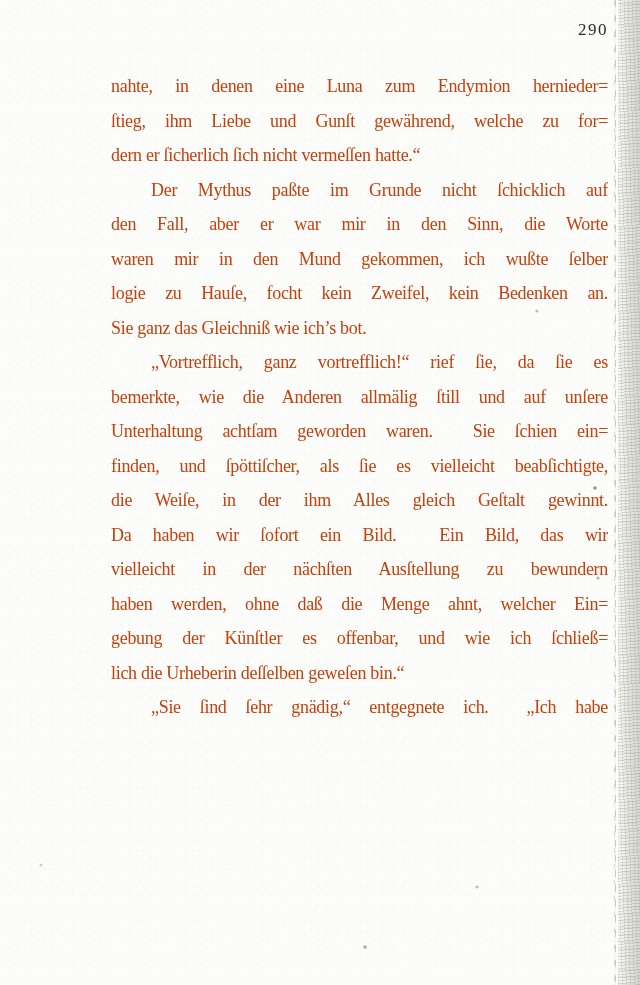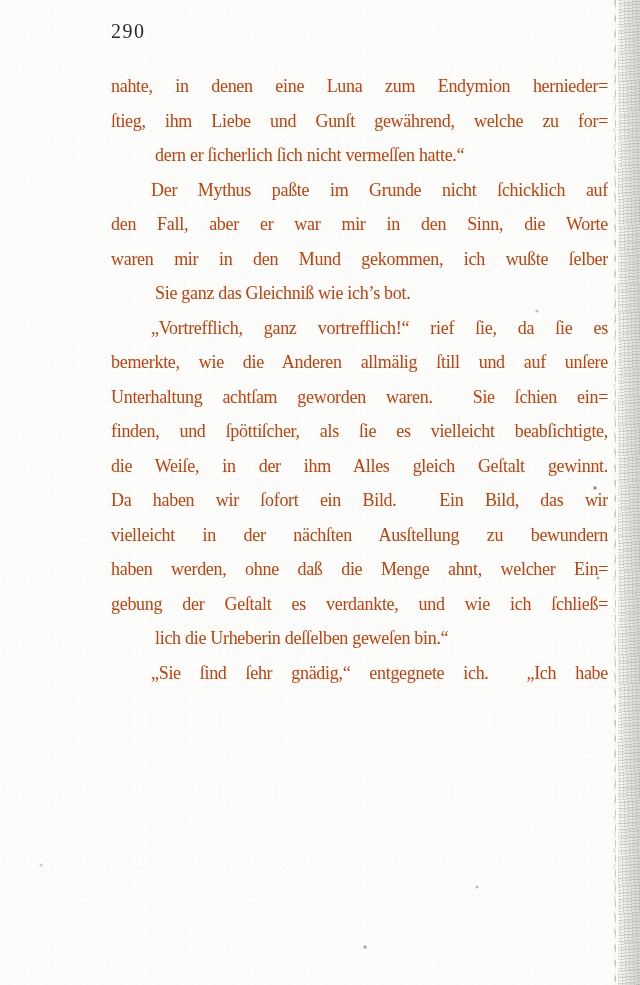--- a/index.html
+++ b/index.html
@@ -22,22 +22,22 @@
       radial-gradient(rgba(40,40,35,0.018) 1px, transparent 1px),
       radial-gradient(rgba(40,40,35,0.012) 1px, transparent 1px);
     background-size: 7px 9px, 11px 13px;
     background-position: 0 0, 3px 5px;
   }
   .page-number {
     position: absolute;
     top: 20px;
     left: 111px;
     width: 497px;
-    text-align: left;
-    font-size: 20px;
+    text-align: right;
+    font-size: 17px;
     letter-spacing: 1.5px;
     color: #2a2a2a;
   }
   .text-block {
     position: absolute;
     top: 69px;
     left: 111px;
     width: 497px;
     font-size: 18px;
     line-height: 34.5px;
@@ -46,21 +46,20 @@
   }
   .line {
     text-align: justify;
     text-align-last: justify;
     white-space: normal;
     height: 34.5px;
     overflow: hidden;
   }
   .line.para-end {
     text-align-last: left;
-    margin-left: 44px;
   }
   .line.indent {
     text-indent: 40px;
   }
   
   .scan-streak {
     position: absolute;
     left: 614px;
     top: 0;
     width: 1px;
@@ -118,29 +117,30 @@
 
 <div class="page-number" style="color: rgb(42, 42, 42);">290</div>
 
 <div class="text-block" style="color: #c2410c;">
     <div class="line">nahte, in denen eine Luna zum Endymion hernieder=</div>
     <div class="line">ſtieg, ihm Liebe und Gunſt gewährend, welche zu for=</div>
     <div class="line para-end">dern er ſicherlich ſich nicht vermeſſen hatte.“</div>
     <div class="line indent">Der Mythus paßte im Grunde nicht ſchicklich auf</div>
     <div class="line">den Fall, aber er war mir in den Sinn, die Worte</div>
     <div class="line">waren mir in den Mund gekommen, ich wußte ſelber</div>
+    <div class="line">logie zu Hauſe, focht kein Zweifel, kein Bedenken an.</div>
     <div class="line para-end">Sie ganz das Gleichniß wie ich’s bot.</div>
     <div class="line indent">„Vortrefflich, ganz vortrefflich!“ rief ſie, da ſie es</div>
     <div class="line">bemerkte, wie die Anderen allmälig ſtill und auf unſere</div>
     <div class="line">Unterhaltung achtſam geworden waren.&nbsp; Sie ſchien ein=</div>
     <div class="line">finden, und ſpöttiſcher, als ſie es vielleicht beabſichtigte,</div>
     <div class="line">die Weiſe, in der ihm Alles gleich Geſtalt gewinnt.</div>
     <div class="line">Da haben wir ſofort ein Bild.&nbsp; Ein Bild, das wir</div>
     <div class="line">vielleicht in der nächſten Ausſtellung zu bewundern</div>
     <div class="line">haben werden, ohne daß die Menge ahnt, welcher Ein=</div>
-    <div class="line">gebung der Geſtalt es verdankte, und wie ich ſchließ=</div>
+    <div class="line">gebung der Künſtler es offenbar, und wie ich ſchließ=</div>
     <div class="line para-end">lich die Urheberin deſſelben geweſen bin.“</div>
     <div class="line indent">„Sie ſind ſehr gnädig,“ entgegnete ich.&nbsp; „Ich habe</div>
   </div>
 
 <div class="scan-streak"></div>
 <div class="edge-band"></div>
 <div class="specks"></div>
 
 </body></html>

